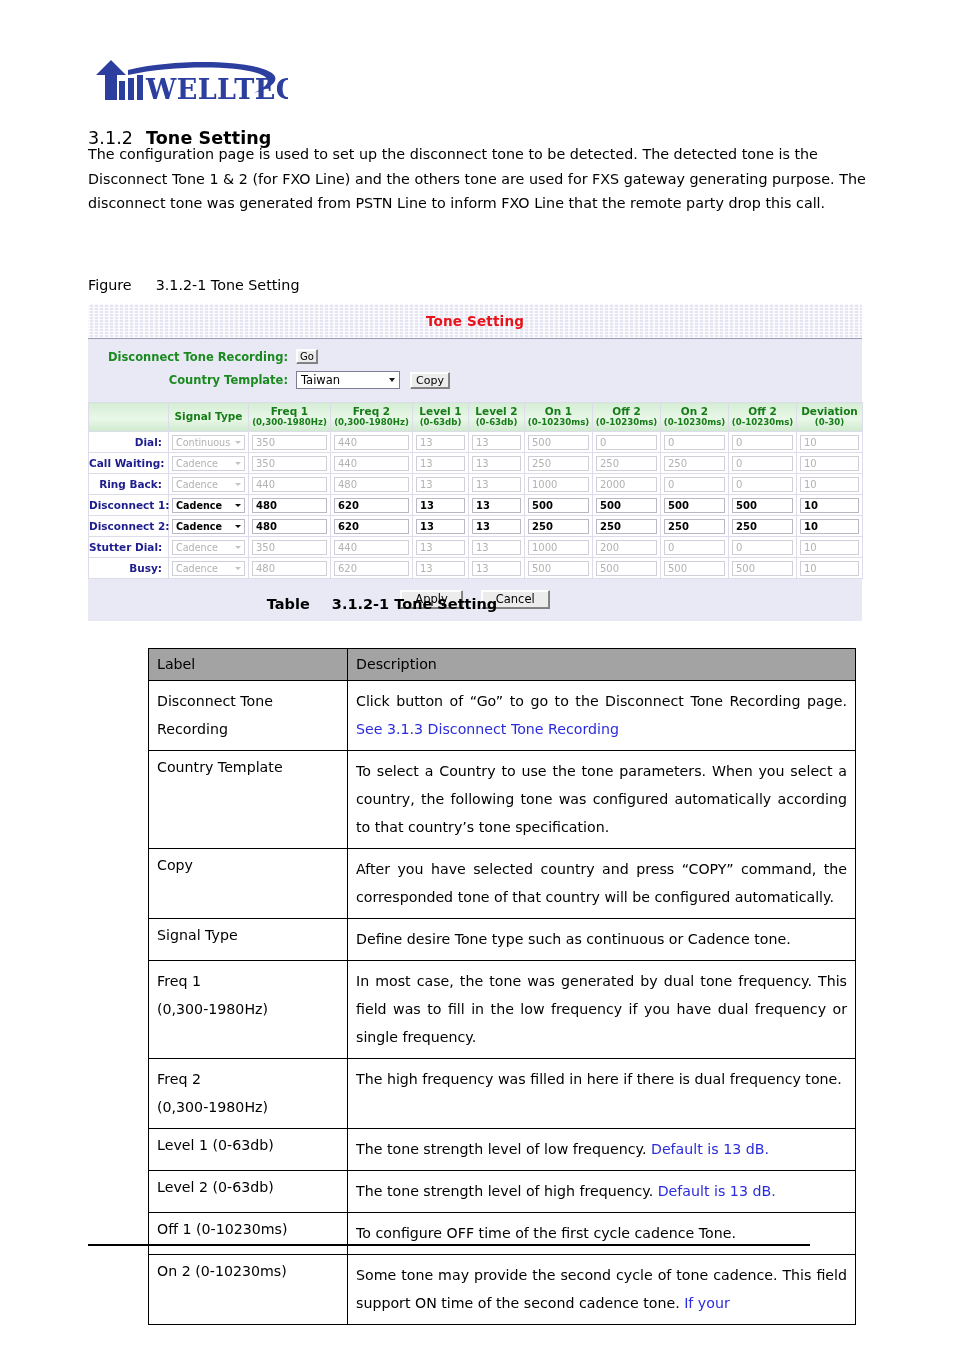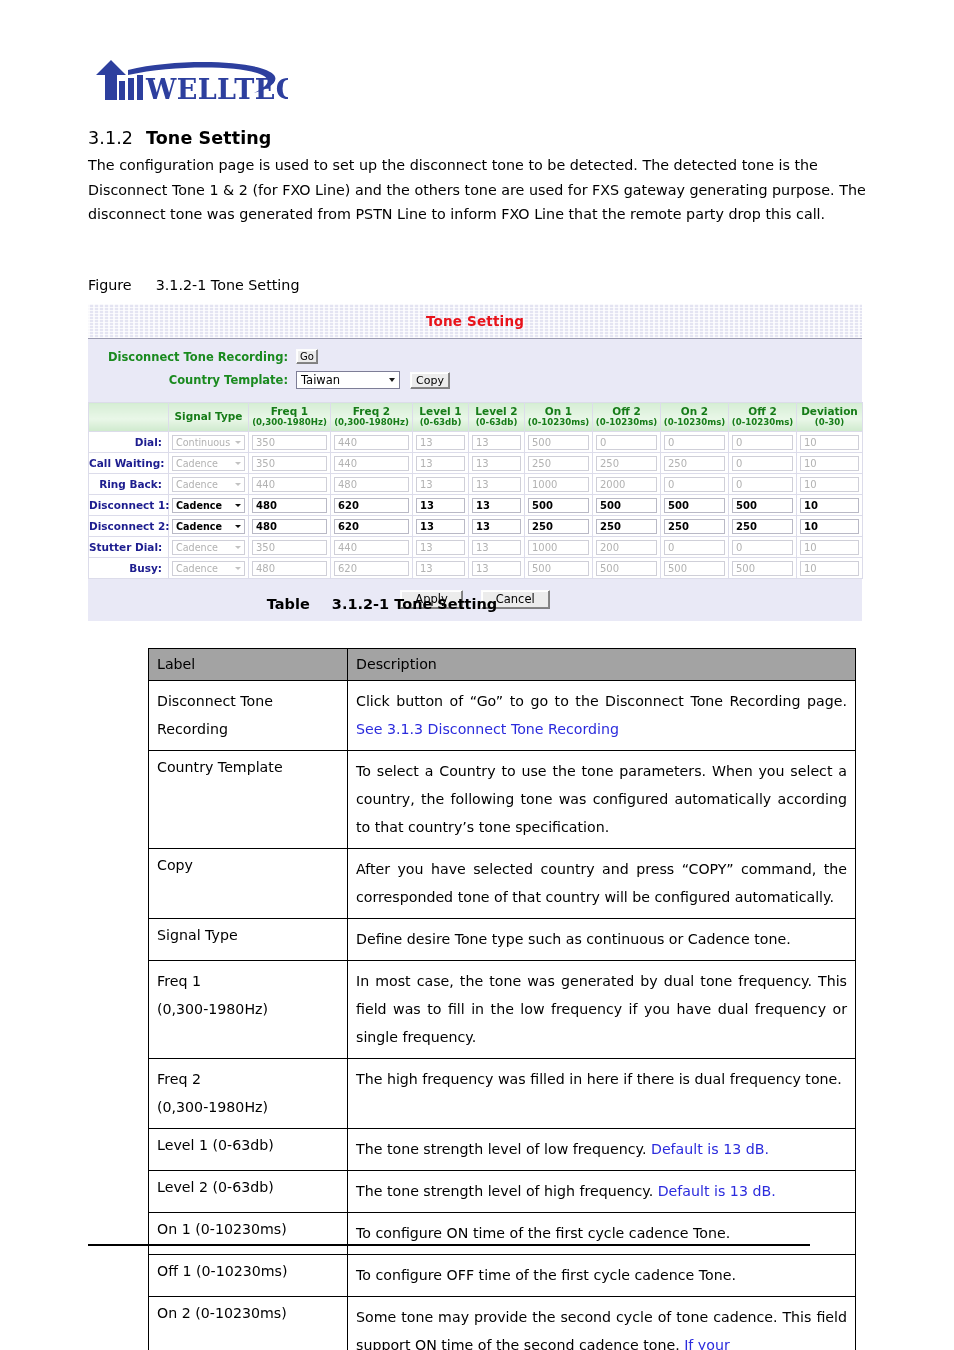--- a/index.html
+++ b/index.html
@@ -34,21 +34,21 @@
     font-size: 17.5px;
     letter-spacing: 0.1px;
     white-space: nowrap;
   }
   .sec-head .num { font-weight: 400; }
   .sec-head .ttl { font-weight: 700; margin-left: 13px; }
 
   .intro {
     position: absolute;
     left: 88px;
-    top: 153px;
+    top: 142px;
     width: 780px;
     font-size: 14.3px;
     line-height: 24.5px;
     text-align: left;
   }
 
   .fig-cap {
     position: absolute;
     left: 88px;
     top: 277px;
@@ -696,26 +696,20 @@
         <td class="dsc"><span>The tone strength level of low frequency. </span><span class="lnk">Default is 13 dB.</span></td>
       </tr>
       <tr>
         <td class="lab tight">
           <div>Level 2 (0-63db)</div>
         </td>
         <td class="dsc"><span>The tone strength level of high frequency. </span><span class="lnk">Default is 13 dB.</span></td>
       </tr>
       <tr>
         <td class="lab tight">
-          <div>On 1 (0-10230ms)</div>
-        </td>
-        <td class="dsc"><span>To configure ON time of the first cycle cadence Tone.</span></td>
-      </tr>
-      <tr>
-        <td class="lab tight">
           <div>Off 1 (0-10230ms)</div>
         </td>
         <td class="dsc"><span>To configure OFF time of the first cycle cadence Tone.</span></td>
       </tr>
       <tr>
         <td class="lab tight">
           <div>On 2 (0-10230ms)</div>
         </td>
         <td class="dsc"><span>Some tone may provide the second cycle of tone cadence. This field support ON time of the second cadence tone. </span><span class="lnk">If your</span></td>
       </tr>

